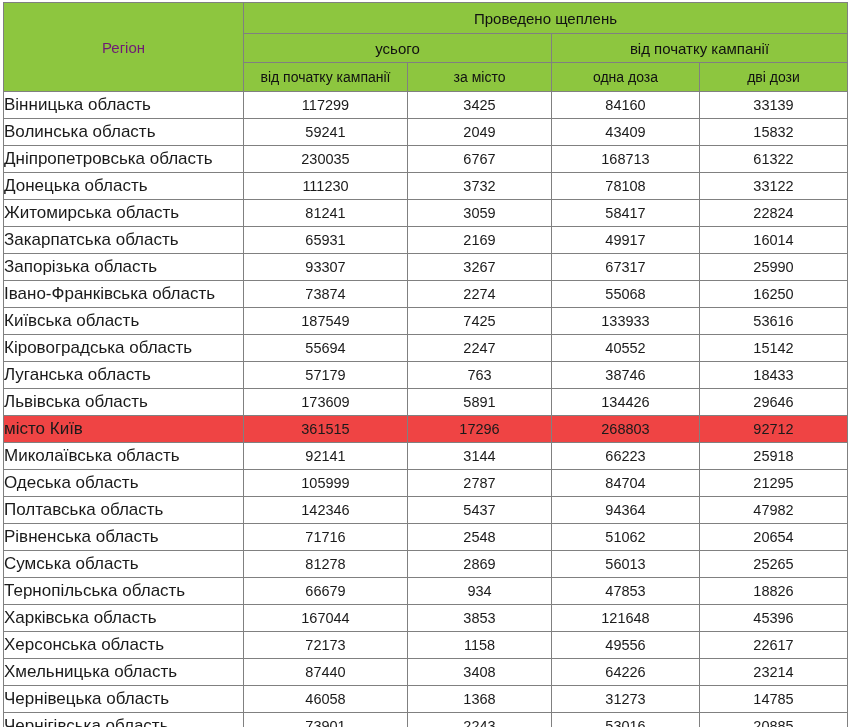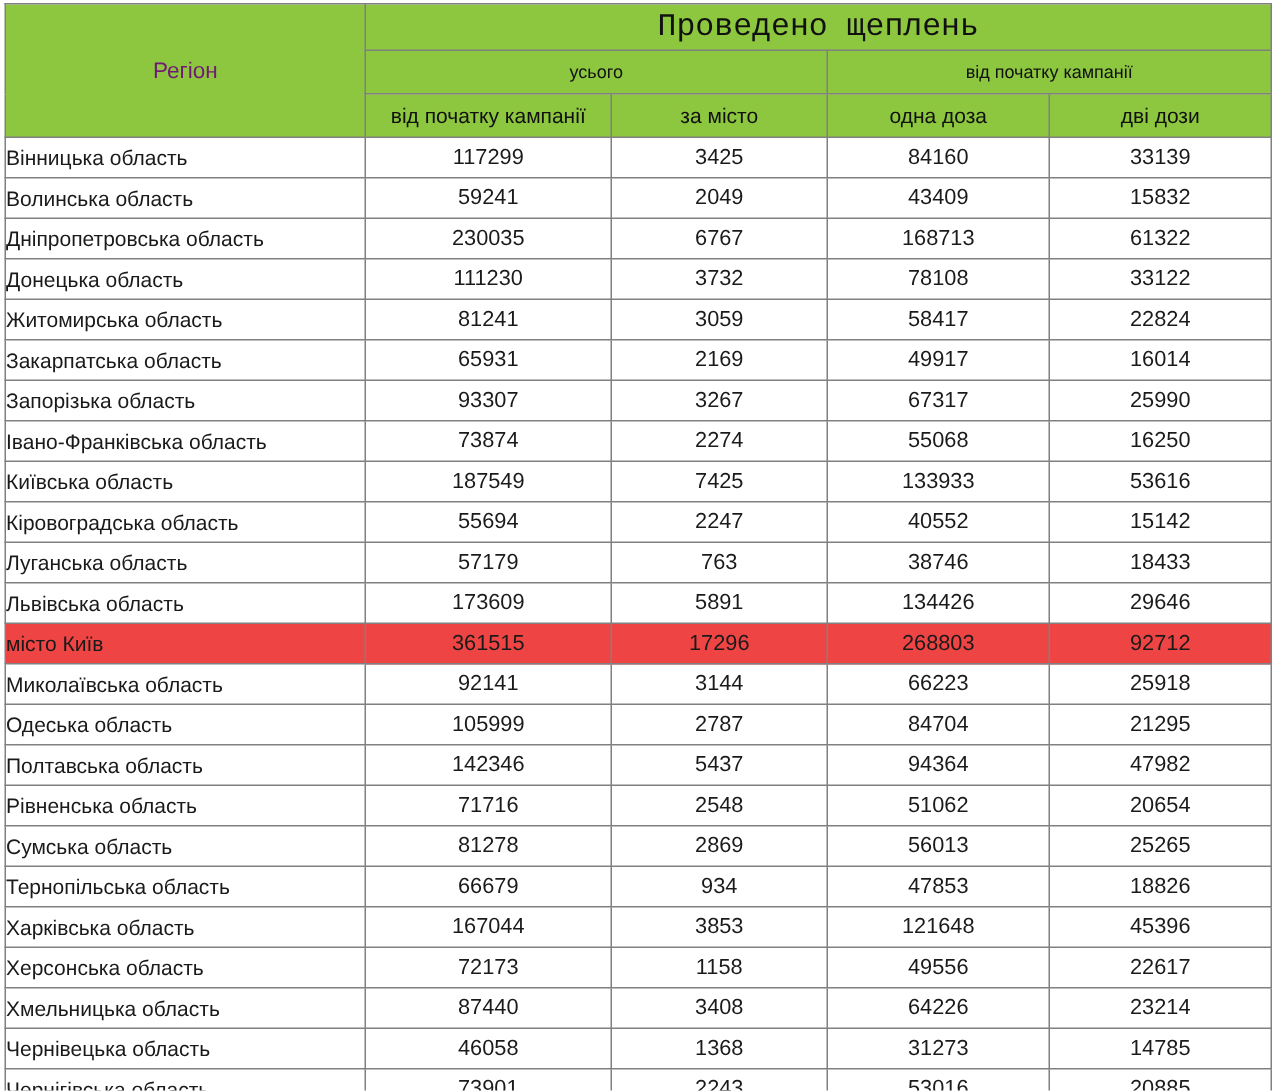--- a/index.html
+++ b/index.html
@@ -26,51 +26,50 @@
     padding: 0;
     font-weight: normal;
   }
   
   .hdr {
     background: #8DC63F;
     color: #111111;
     font-weight: bold;
     text-align: center;
     vertical-align: middle;
-    font-size: 12px;
+    font-size: 15px;
     height: 26px;
   }
   .hdr-region {
     background: #8DC63F;
     color: #701a75;
     font-weight: bold;
     text-align: center;
     vertical-align: middle;
     font-size: 15px;
   }
   .hdr-top {
-    font-size: 21px;
+    font-size: 15px;
     height: 30px;
-    font-family: Liberation Mono, monospace;
   }
   .hdr-sub {
     height: 28px;
   }
   .hdr-leaf {
     height: 28px;
     font-size: 14px;
   }
   
   td.region {
     text-align: left;
     padding-left: 7px;
     height: 26px;
     white-space: nowrap;
     overflow: hidden;
-    font-size: 14px;
+    font-size: 17px;
   }
   td.num {
     text-align: center;
     height: 26px;
     font-size: 14.5px;
   }
   tr.highlight td {
     background: #ef4444;
   }
   col.c-region { width: 240px; }

